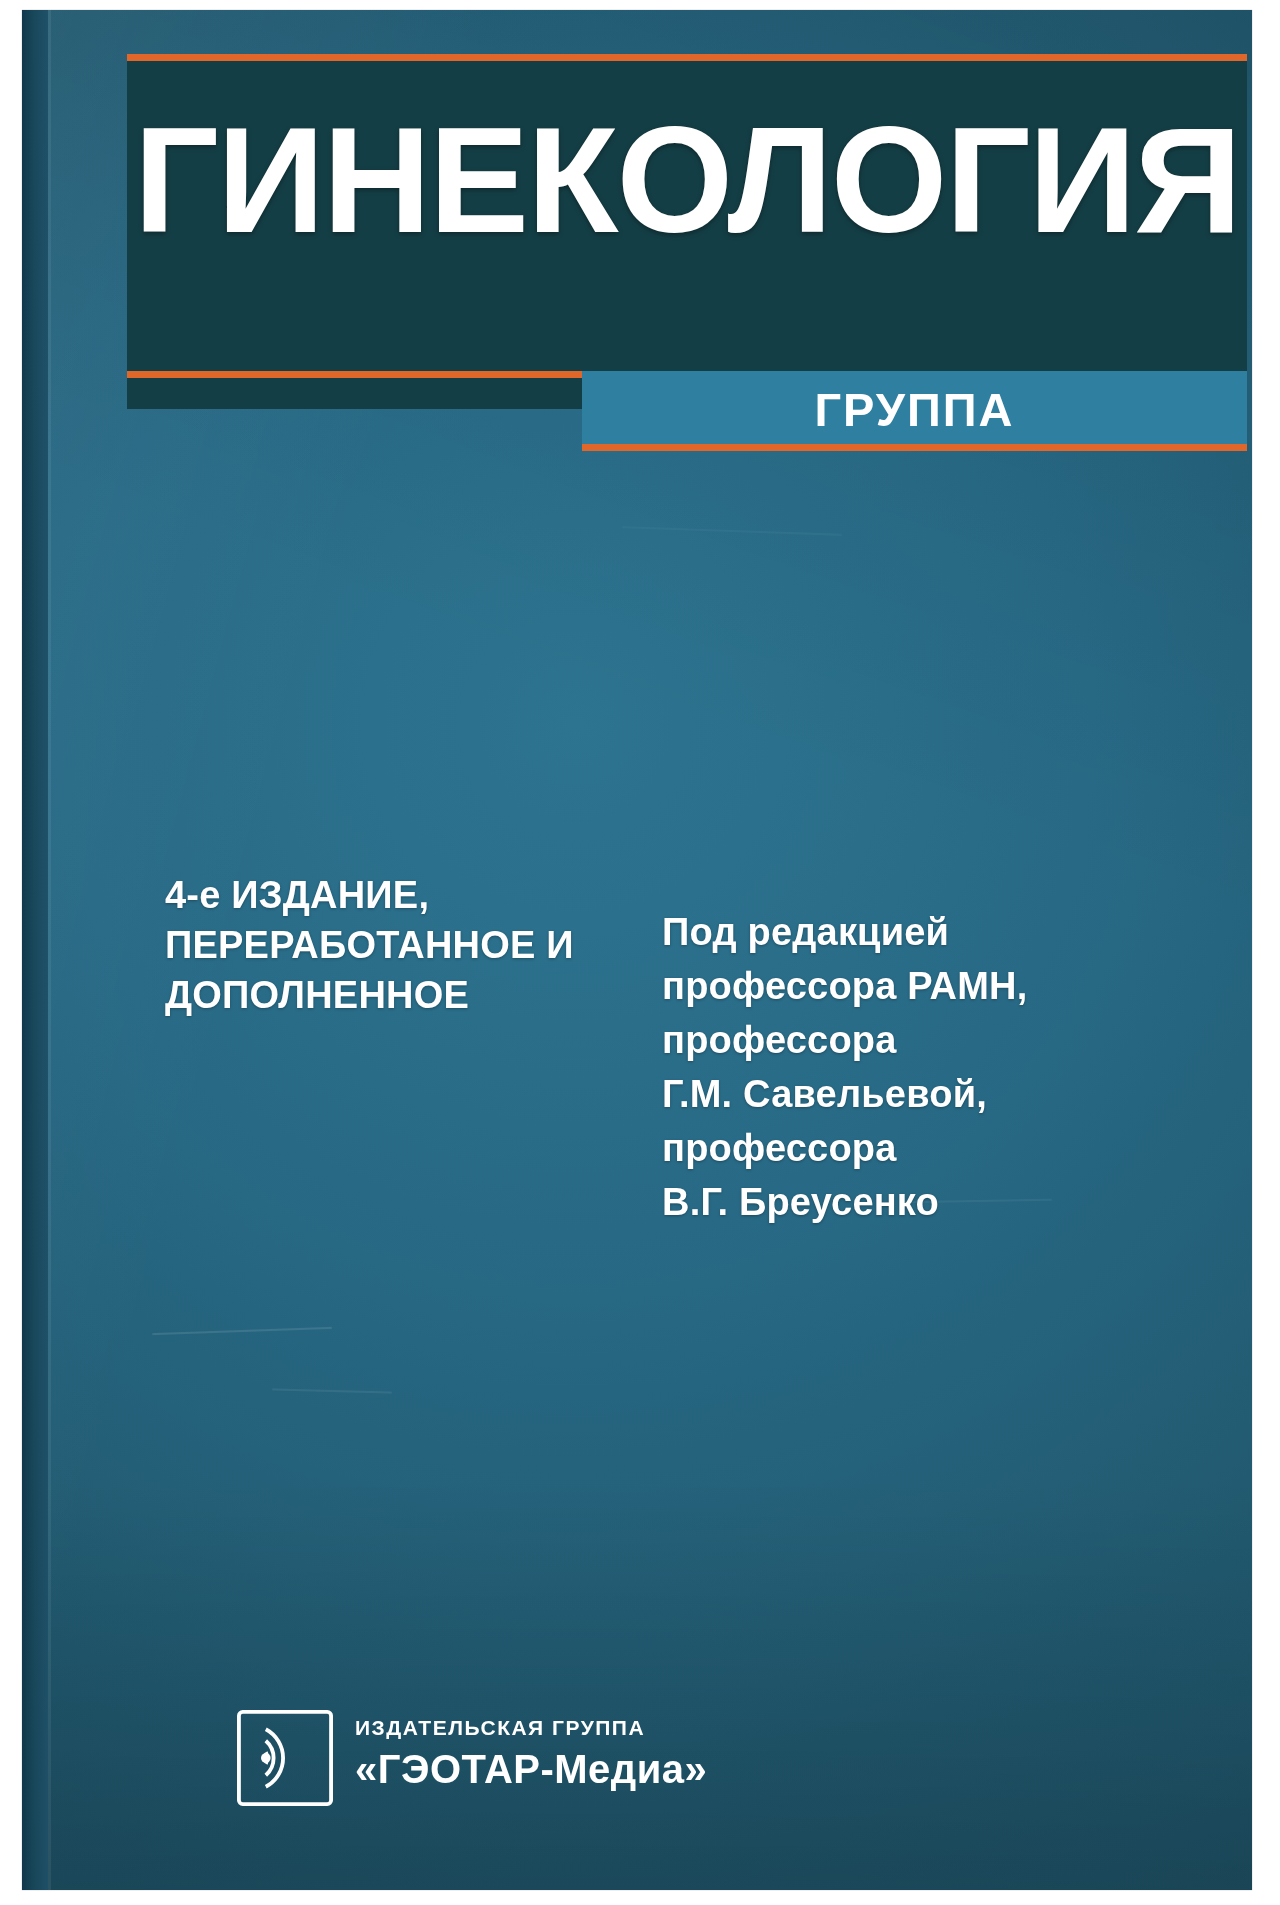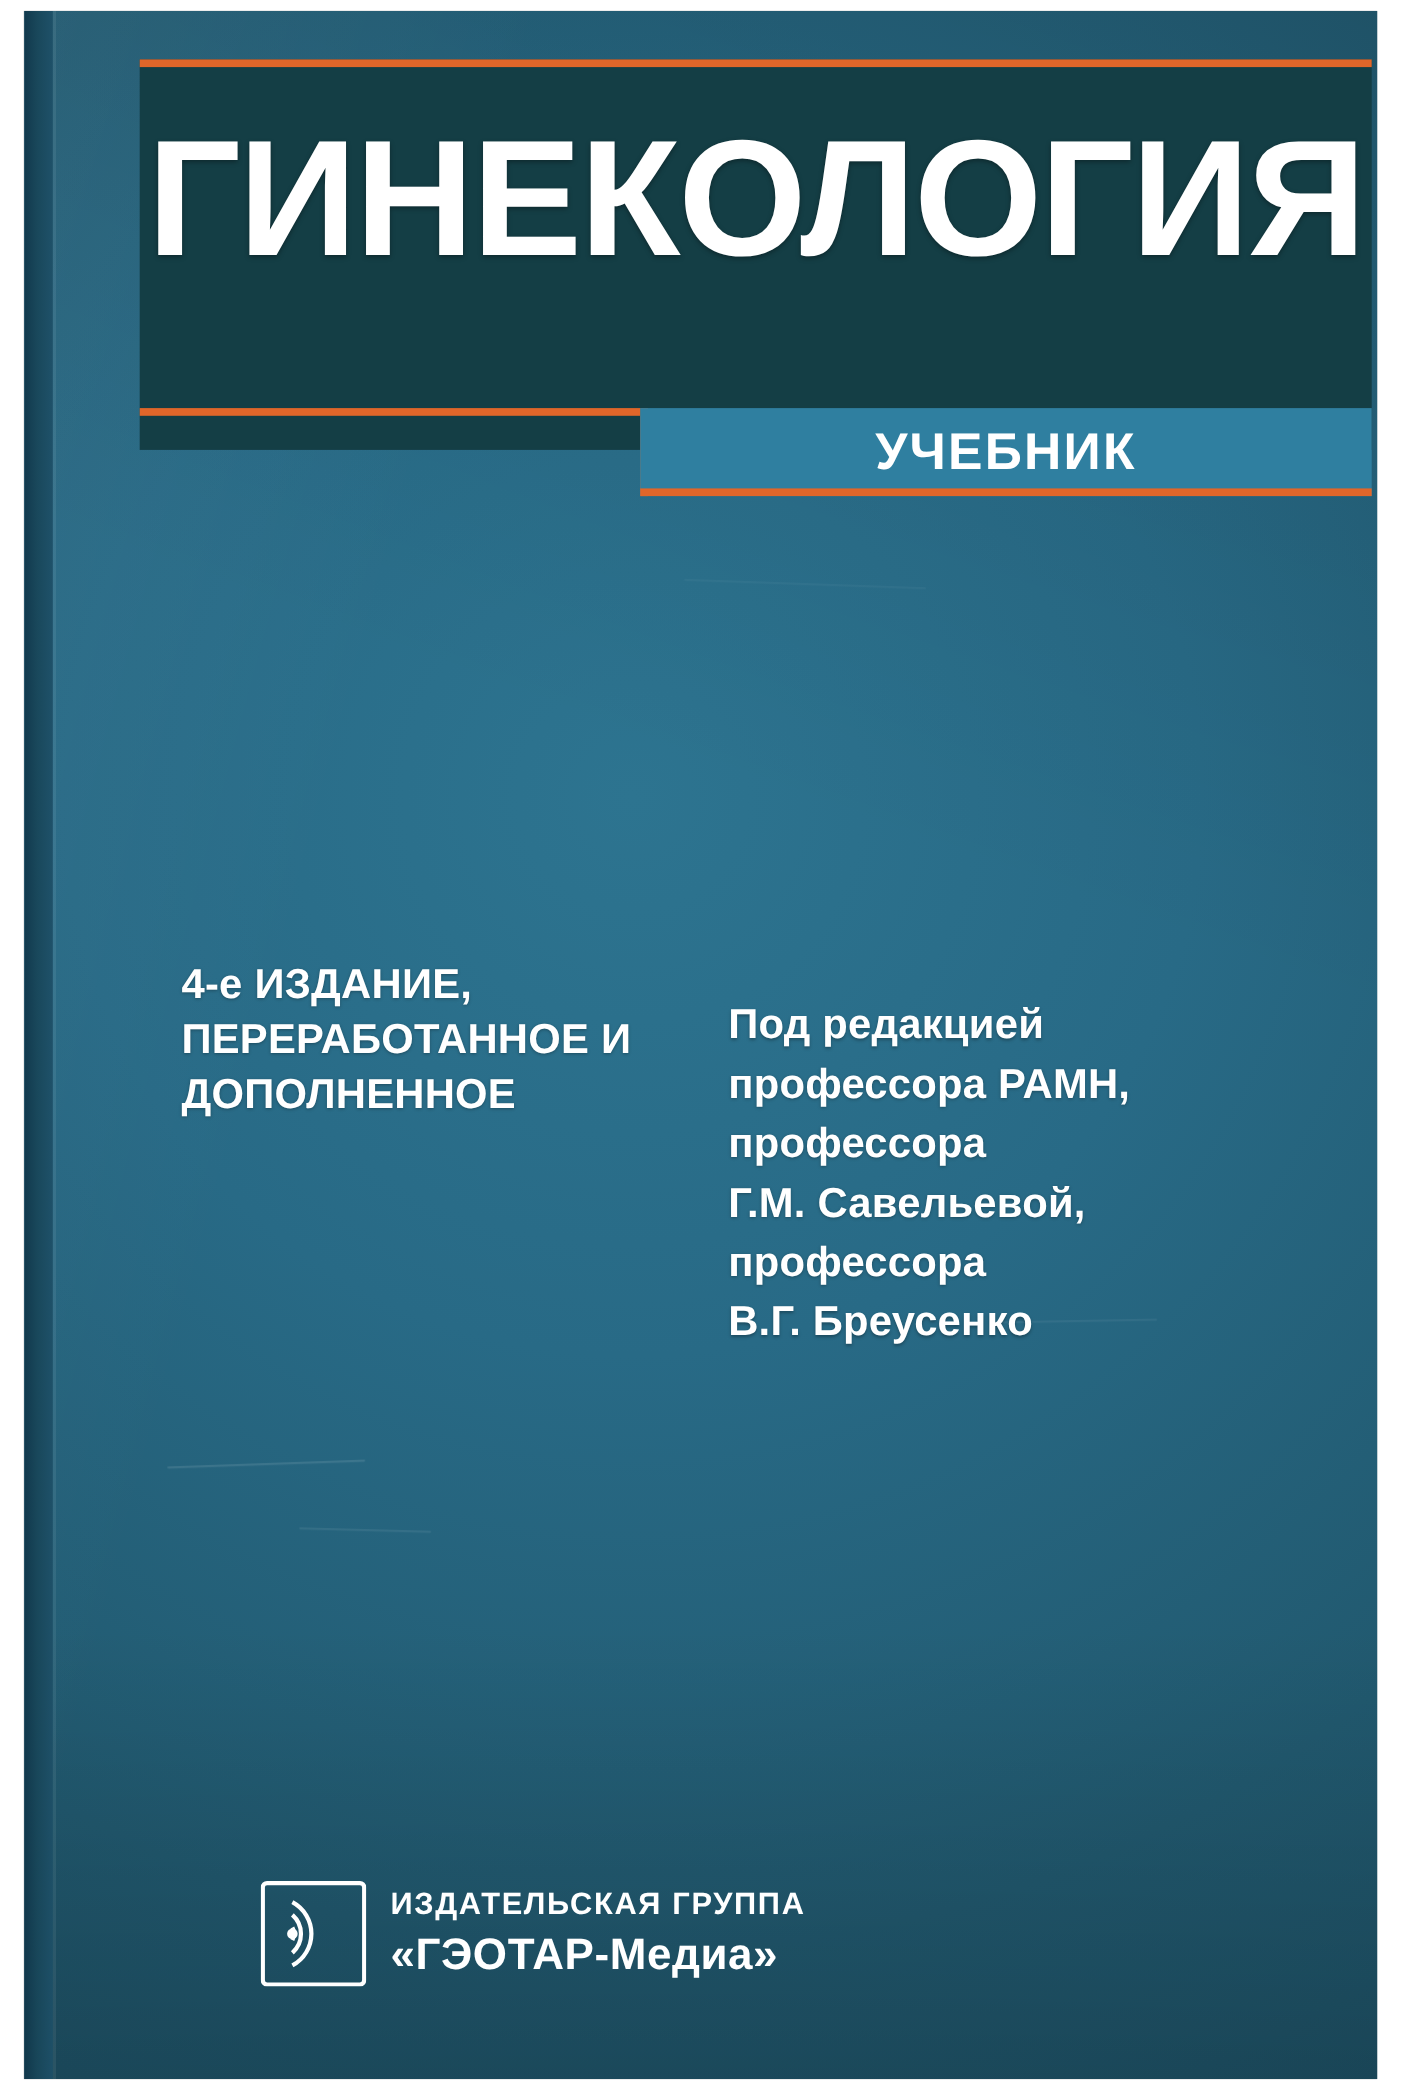--- a/index.html
+++ b/index.html
@@ -187,21 +187,21 @@
     width: 96px;
     height: 96px;
   }
   .pub-text {
     position: absolute;
     left: 118px;
     top: 6px;
     color: #ffffff;
   }
   .pub-line1 {
-    font-size: 28px;
+    font-size: 21px;
     font-weight: 700;
     letter-spacing: 1.5px;
     line-height: 1.1;
   }
   .pub-line2 {
     margin-top: 8px;
     font-size: 40px;
     font-weight: 700;
     letter-spacing: 0.5px;
     line-height: 1.1;
@@ -222,21 +222,21 @@
     <div class="scuff" style="left:880px; top:1190px; width:150px; transform:rotate(-1deg); opacity:0.55;"></div>
     <div class="scuff" style="left:600px; top:520px; width:220px; transform:rotate(2deg); opacity:0.35;"></div>
 
     <div class="title-band">
       <div class="title-text">ГИНЕКОЛОГИЯ</div>
     </div>
     <div class="band-underline"></div>
 
     <div class="ribbon-left-edge"></div>
     <div class="subtitle-ribbon">
-      <div class="sub-text">УЧЕБНИК</div>
+      <div class="sub-text">ГРУППА</div>
     </div>
 
     <div class="edition">4-е ИЗДАНИЕ, ПЕРЕРАБОТАННОЕ И ДОПОЛНЕННОЕ</div>
 
     <div class="editors">
       <span class="line">Под редакцией</span>
       <span class="line">профессора РАМН,</span>
       <span class="line">профессора</span>
       <span class="line">Г.М. Савельевой,</span>
       <span class="line">профессора</span>

